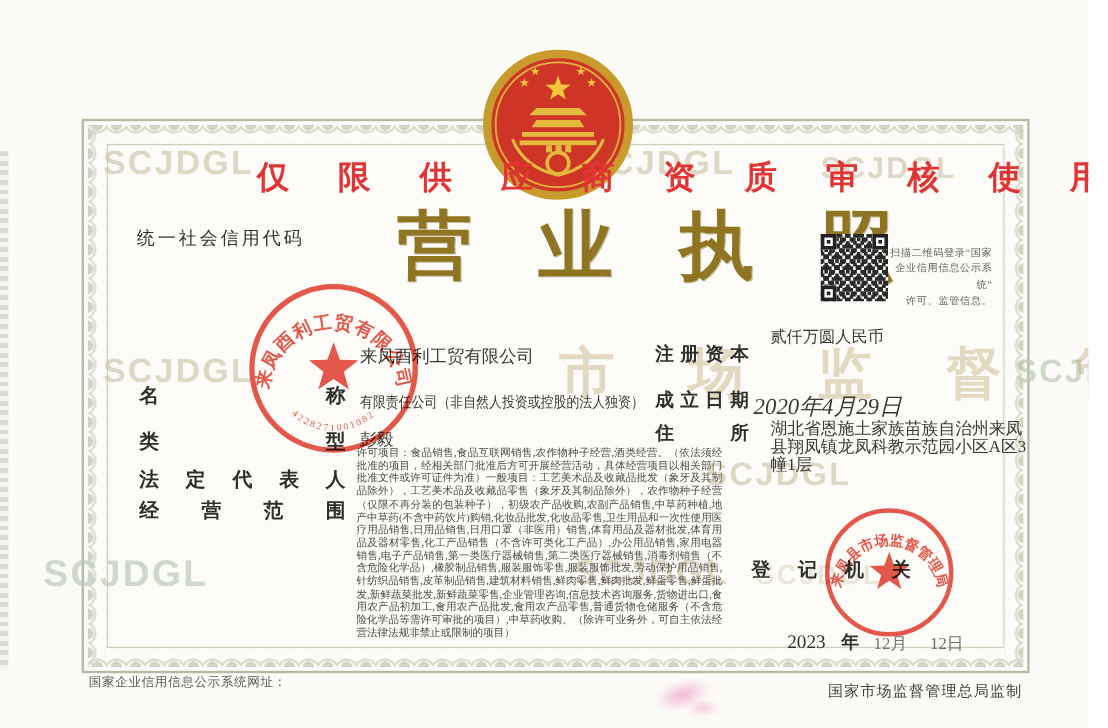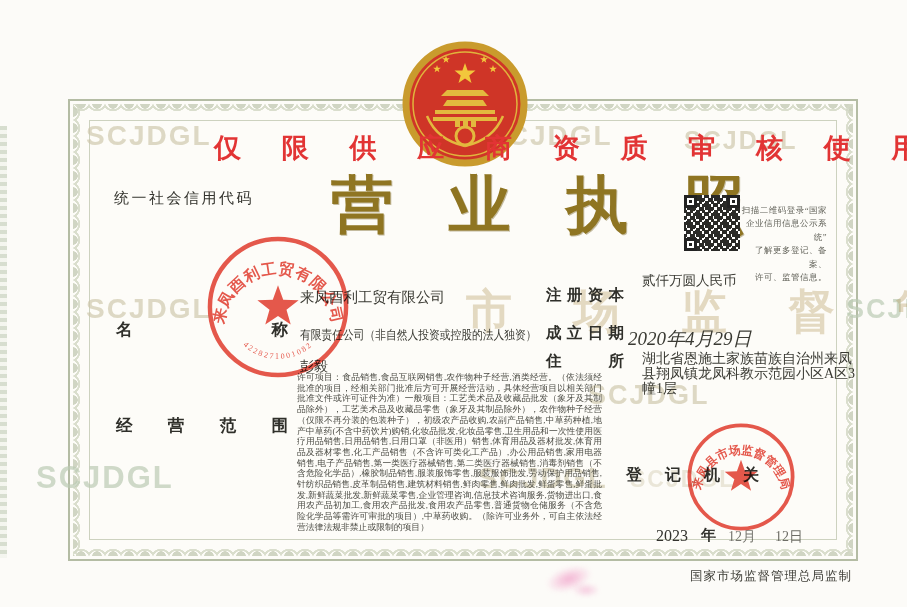--- a/index.html
+++ b/index.html
@@ -143,29 +143,30 @@
   <div class="title">营 业 执 照</div>
 
   <div class="qr">
     <div class="finder tl"></div>
     <div class="finder tr"></div>
     <div class="finder bl"></div>
   </div>
   <div class="qr-caption">
     <div>扫描二维码登录“国家</div>
     <div>企业信用信息公示系统”</div>
-    <div>了解更多登记、备案、</div>
     <div>许可、监管信息。</div>
   </div>
 
   <div class="flabel lcol" style="top:285px;">名称</div>
   <div class="fvalue v-name">来凤酉利工贸有限公司</div>
 
+  <div class="flabel lcol" style="top:323px;">类型</div>
   <div class="fvalue v-type">有限责任公司（非自然人投资或控股的法人独资）</div>
 
+  <div class="flabel lcol" style="top:355px;">法定代表人</div>
   <div class="fvalue v-rep">彭毅</div>
 
   <div class="flabel lcol" style="top:381px;">经营范围</div>
   <div class="fvalue v-scope">许可项目：食品销售,食品互联网销售,农作物种子经营,酒类经营。（依法须经批准的项目，经相关部门批准后方可开展经营活动，具体经营项目以相关部门批准文件或许可证件为准）一般项目：工艺美术品及收藏品批发（象牙及其制品除外），工艺美术品及收藏品零售（象牙及其制品除外），农作物种子经营（仅限不再分装的包装种子），初级农产品收购,农副产品销售,中草药种植,地产中草药(不含中药饮片)购销,化妆品批发,化妆品零售,卫生用品和一次性使用医疗用品销售,日用品销售,日用口罩（非医用）销售,体育用品及器材批发,体育用品及器材零售,化工产品销售（不含许可类化工产品）,办公用品销售,家用电器销售,电子产品销售,第一类医疗器械销售,第二类医疗器械销售,消毒剂销售（不含危险化学品）,橡胶制品销售,服装服饰零售,服装服饰批发,劳动保护用品销售,针纺织品销售,皮革制品销售,建筑材料销售,鲜肉零售,鲜肉批发,鲜蛋零售,鲜蛋批发,新鲜蔬菜批发,新鲜蔬菜零售,企业管理咨询,信息技术咨询服务,货物进出口,食用农产品初加工,食用农产品批发,食用农产品零售,普通货物仓储服务（不含危险化学品等需许可审批的项目）,中草药收购。（除许可业务外，可自主依法经营法律法规非禁止或限制的项目）</div>
 
   <div class="flabel rcol" style="top:285px;">注册资本</div>
   <div class="fvalue v-capital">贰仟万圆人民币</div>
 
   <div class="flabel rcol" style="top:323px;">成立日期</div>
   <div class="fvalue v-estdate">2020年4月29日</div>
@@ -201,15 +202,16 @@
     <circle cx="53" cy="53" r="48" fill="none" stroke="#e23b2e" stroke-width="3.5"></circle>
     <polygon fill="#e23b2e" points="53,37 56.8,47.7 68.2,48.1 59.2,55 62.4,65.9 53,59.5 43.6,65.9 46.8,55 37.8,48.1 49.2,47.7"></polygon>
     <text font-size="11" fill="#e23b2e" font-weight="bold">
       <textPath href="#arcTopR" startOffset="50%" text-anchor="middle">来凤县市场监督管理局</textPath>
     </text>
   </svg>
 
   <div class="smudge s1"></div>
   <div class="smudge s2"></div>
 
+  <div class="footer-left">国家企业信用信息公示系统网址：</div>
   <div class="footer-right">国家市场监督管理总局监制</div>
 
 </div>
 
 </body></html>

